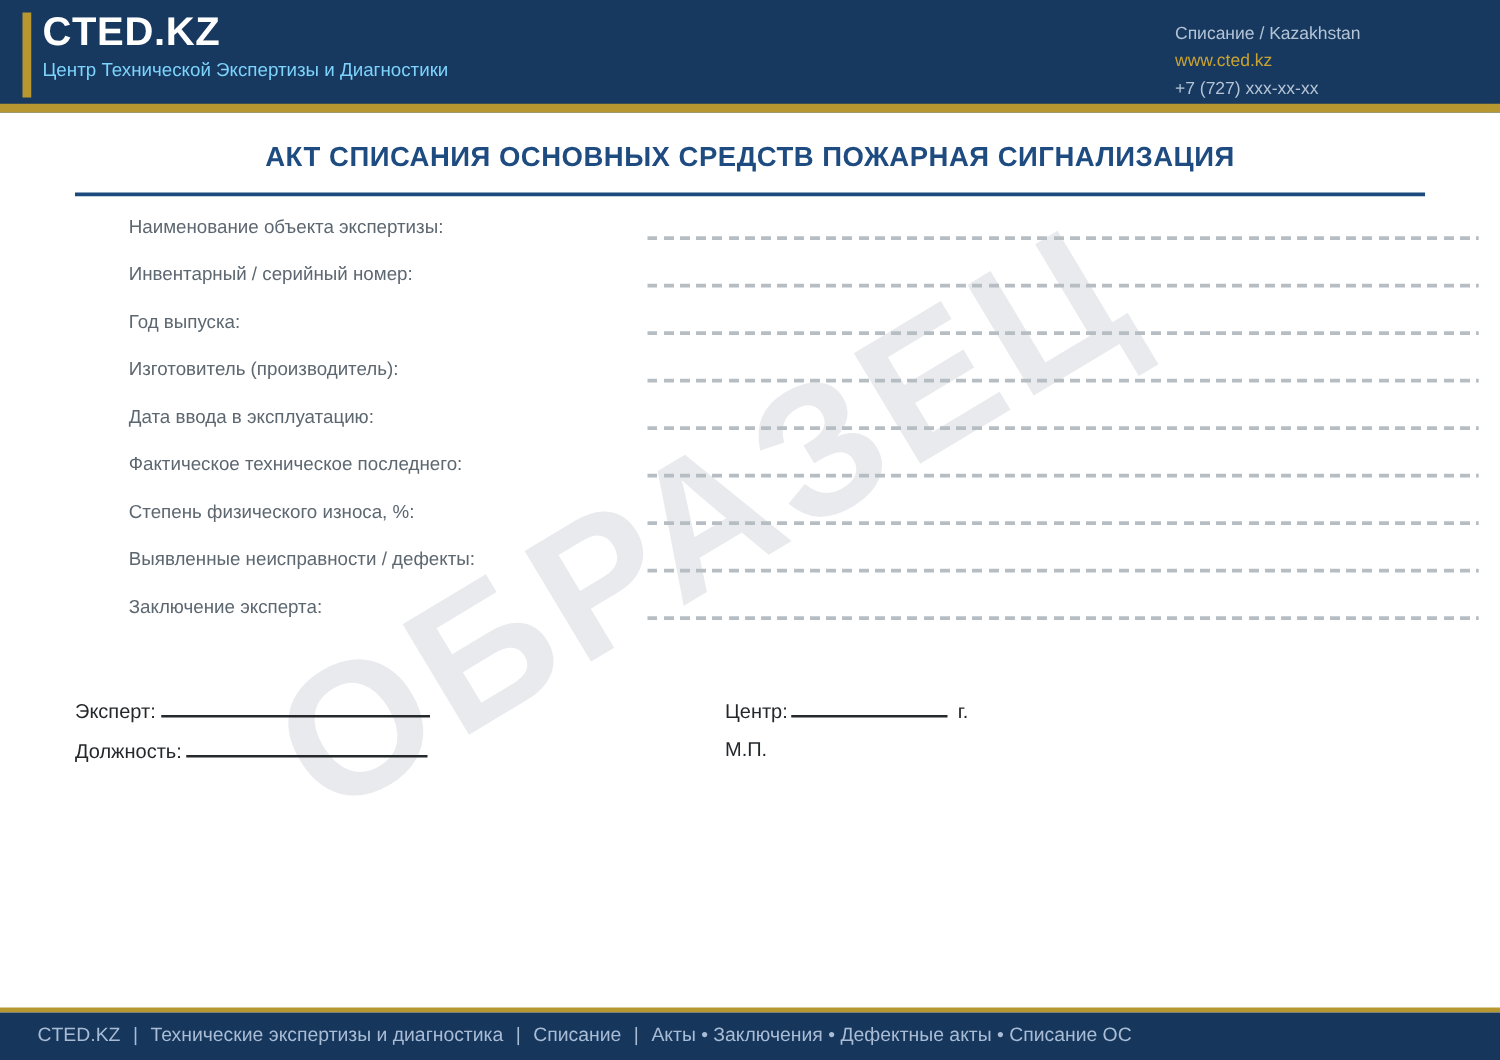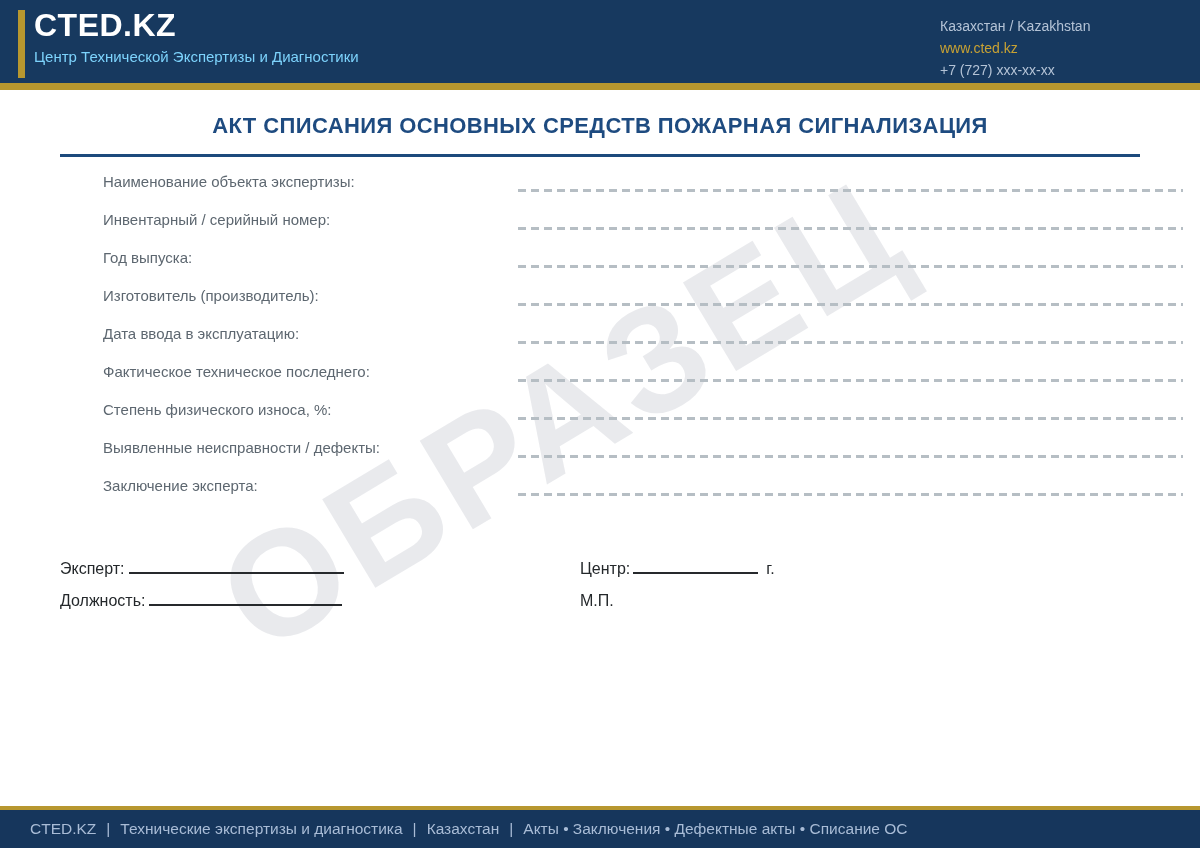--- a/index.html
+++ b/index.html
@@ -146,21 +146,21 @@
 </head>
 <body>
 
 <div class="page">
 
   <div class="header">
     <div class="logo-accent"></div>
     <div class="logo">CTED.KZ</div>
     <div class="header-subtitle">Центр Технической Экспертизы и Диагностики</div>
     <div class="header-right">
-      <span style="display:block;">Казахстан / Kazakhstan</span>
+      <span style="display:block;">Списание / Kazakhstan</span>
       <a href="#" class="site">www.cted.kz</a>
       <span style="display:block;">+7 (727) xxx-xx-xx</span>
     </div>
   </div>
 
   <div class="doc-title">АКТ СПИСАНИЯ ОСНОВНЫХ СРЕДСТВ ПОЖАРНАЯ СИГНАЛИЗАЦИЯ</div>
   <div class="title-rule"></div>
 
   <div class="watermark">ОБРАЗЕЦ</div>
 
@@ -221,18 +221,18 @@
       </span>
     </div>
   </div>
 
   <div class="footer-gold"></div>
   <div class="footer">
     <span>CTED.KZ</span>
     <span class="sep">|</span>
     <span>Технические экспертизы и диагностика</span>
     <span class="sep">|</span>
-    <span>Казахстан</span>
+    <span>Списание</span>
     <span class="sep">|</span>
     <span>Акты • Заключения • Дефектные акты • Списание ОС</span>
   </div>
 
 </div>
 
 </body></html>

